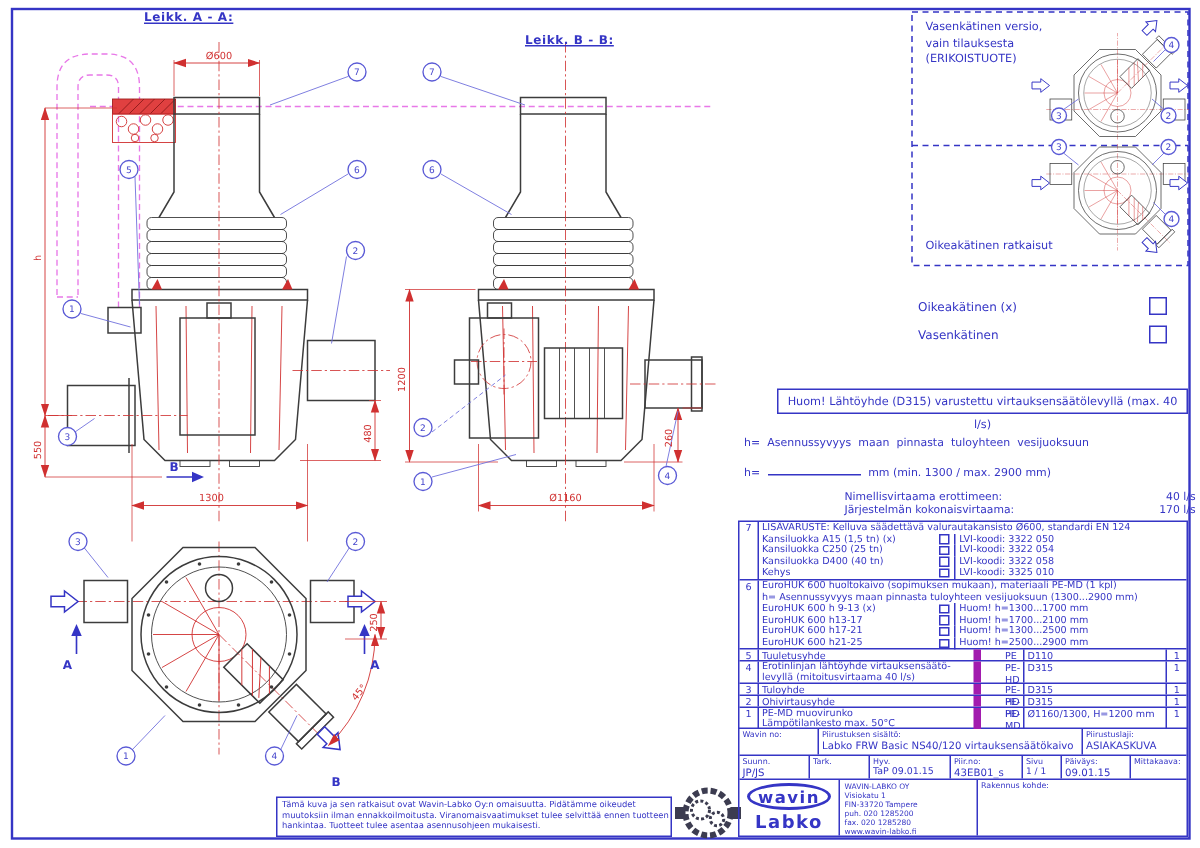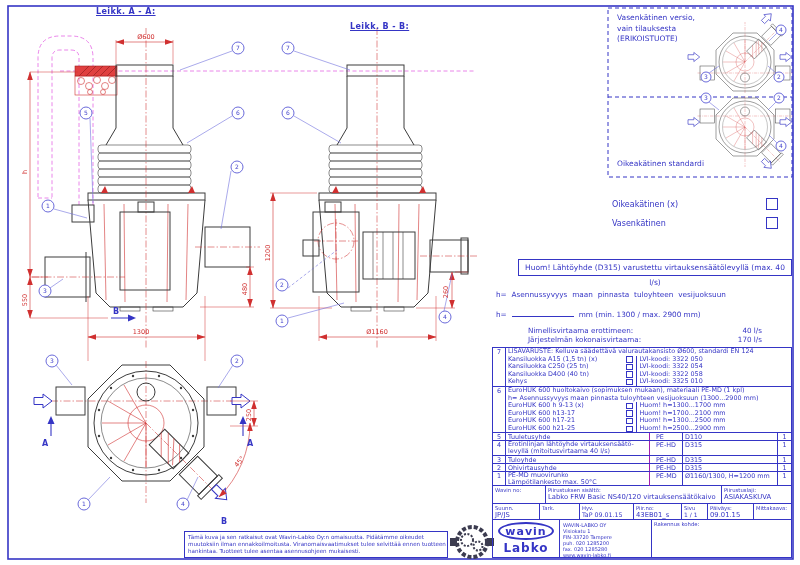--- a/index.html
+++ b/index.html
@@ -25,35 +25,35 @@
   .ov { position:absolute; color:#3535c5; }
   .stitle { font-size:8px; font-weight:bold; text-decoration:underline; letter-spacing:.4px; }
   .ptext { font-size:7.5px; line-height:10.5px; }
   .chkrow { left:612px; width:166px; height:14px; display:flex; align-items:center; justify-content:space-between; gap:8px; }
   .chkrow .lbl { font-size:8px; }
   .chkbox { width:12px; height:12px; border:1.2px solid #3535c5; background:#fff; }
   #huombox { left:518px; top:259px; width:274px; height:17px; border:1px solid #3535c5; font-size:7.5px; line-height:15px; text-align:center; }
   #hdef { left:496px; top:290px; font-size:7.3px; word-spacing:2.5px; }
   #hline { left:496px; top:309px; font-size:7.3px; }
   .blank { display:inline-block; width:62px; height:8px; border-bottom:1px solid #3535c5; margin:0 5px; }
-  #flows { left:528px; top:327px; width:234px; }
+  #flows { left:563px; top:327px; width:234px; }
   #flows .frow { display:flex; justify-content:space-between; font-size:7.2px; line-height:8.8px; }
 
   #ptable { left:492px; top:347px; width:300px; height:139px; border:1px solid #3535c5; font-size:6.4px; }
   .trow { display:flex; border-top:1px solid #3535c5; }
   .trow:first-child { border-top:none; }
   .tno { width:13px; border-right:1px solid #3535c5; text-align:center; flex:0 0 13px; }
   .tbody7 { flex:1; padding-left:2px; }
   .tline { height:7.6px; line-height:7.6px; white-space:nowrap; }
   .sub { display:flex; align-items:center; height:7.6px; line-height:7.6px; }
   .sublabel { flex:0 0 118px; white-space:nowrap; }
   .box7 { width:6.5px; height:6.5px; border:.8px solid #3535c5; margin-right:3px; flex:0 0 6.5px; }
   .subcode { border-left:.8px solid #3535c5; padding-left:3px; flex:1; white-space:nowrap; }
   .tdesc { flex:1; padding-left:2px; white-space:nowrap; overflow:hidden; }
-  .tmat { flex:0 0 33px; border-left:1px solid #a21caf; padding-left:6px; }
+  .tmat { flex:0 0 33px; border-left:5px solid #a21caf; padding-left:16px; }
   .tsize { flex:0 0 95px; border-left:1px solid #3535c5; padding-left:2px; white-space:nowrap; }
   .tqty { flex:0 0 14px; border-left:1px solid #3535c5; text-align:center; }
   .h1r { height:8px; line-height:8px; } .h2r { height:15px; } .h2r .tline { height:7.4px; line-height:7.4px; }
 
   #tblock { left:492px; top:486px; width:300px; height:72px; border:1px solid #3535c5; border-top:none; font-size:5.3px; }
   .tbr { display:flex; border-top:1px solid #3535c5; }
   .tbr:first-child { border-top:none; }
   .tbc { padding:1px 2px; overflow:hidden; }
   .tbc + .tbc { border-left:1px solid #3535c5; }
   .tbval { font-size:6.8px; white-space:nowrap; }
@@ -435,21 +435,21 @@
 </svg>
 
 <div class="ov stitle" style="left:96px;top:7px;">Leikk. A - A:</div>
 <div class="ov stitle" style="left:328px;top:22px;margin-left:22px;">Leikk. B - B:</div>
 
 <div class="ov ptext" style="left:617px;top:13px;width:112px;">
   <div>Vasenkätinen versio,</div>
   <div>vain tilauksesta</div>
   <div>(ERIKOISTUOTE)</div>
 </div>
-<div class="ov ptext" style="left:617px;top:159px;">Oikeakätinen standardi</div>
+<div class="ov ptext" style="left:617px;top:159px;">Oikeakätinen ratkaisut</div>
 
 <div class="ov chkrow" style="top:197px;">
   <span class="lbl">Oikeakätinen (x)</span>
   <span class="chkbox"></span>
 </div>
 <div class="ov chkrow" style="top:216px;">
   <span class="lbl">Vasenkätinen</span>
   <span class="chkbox"></span>
 </div>
 

